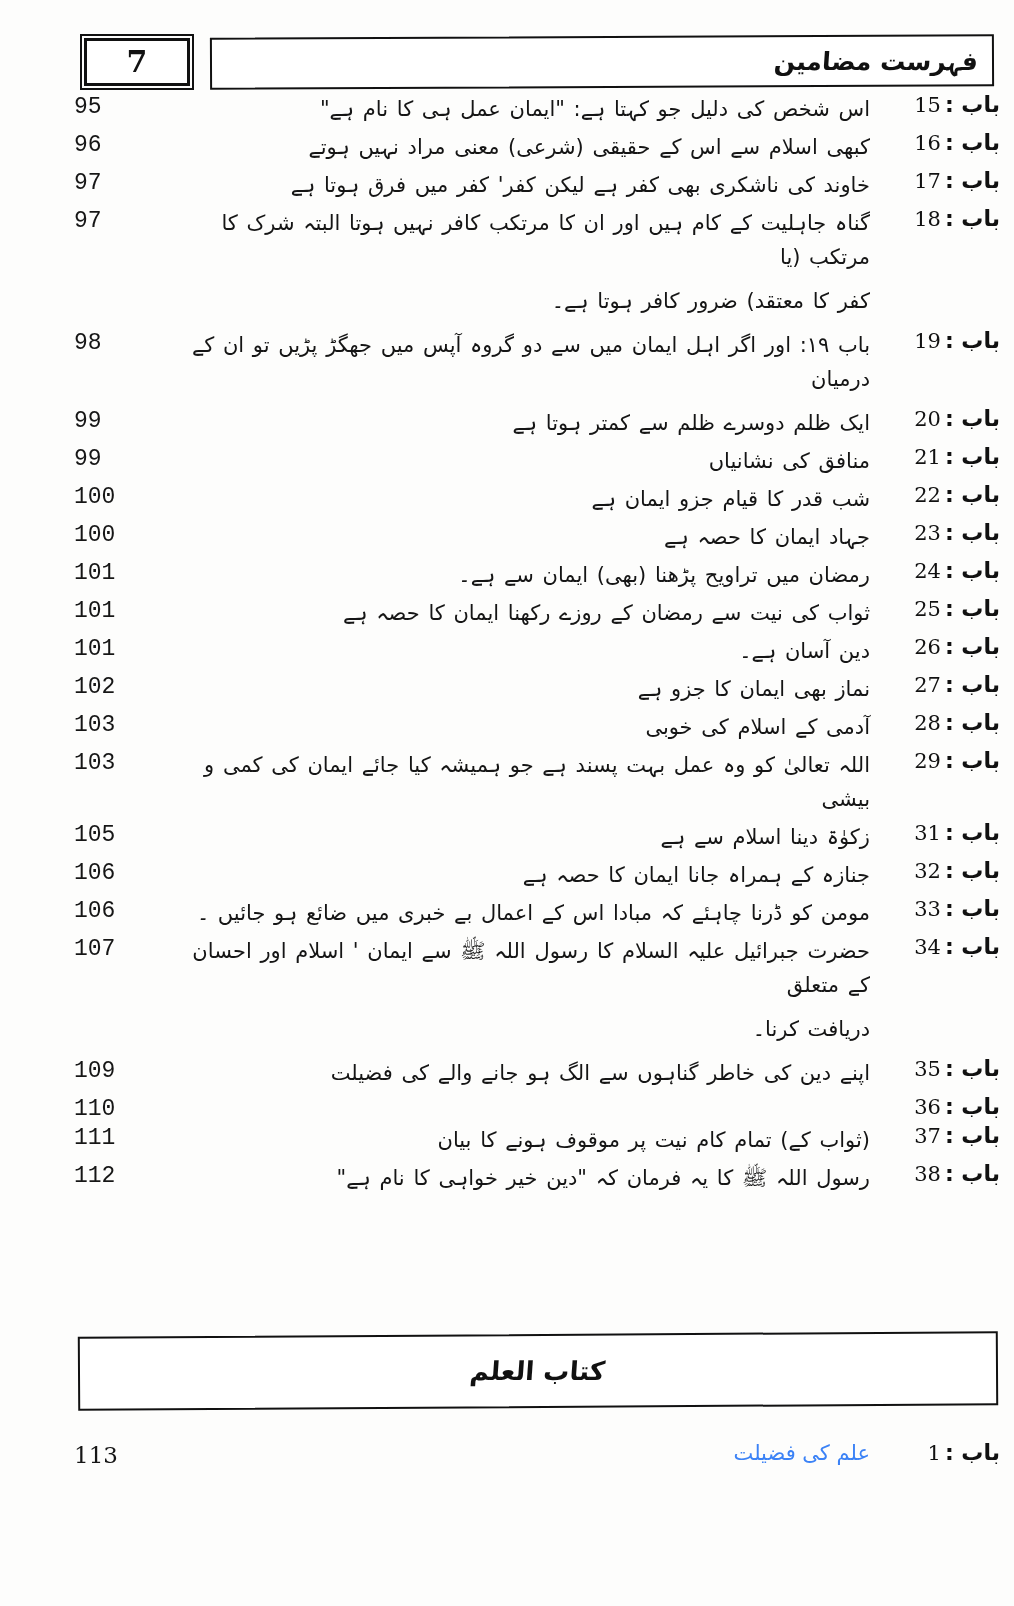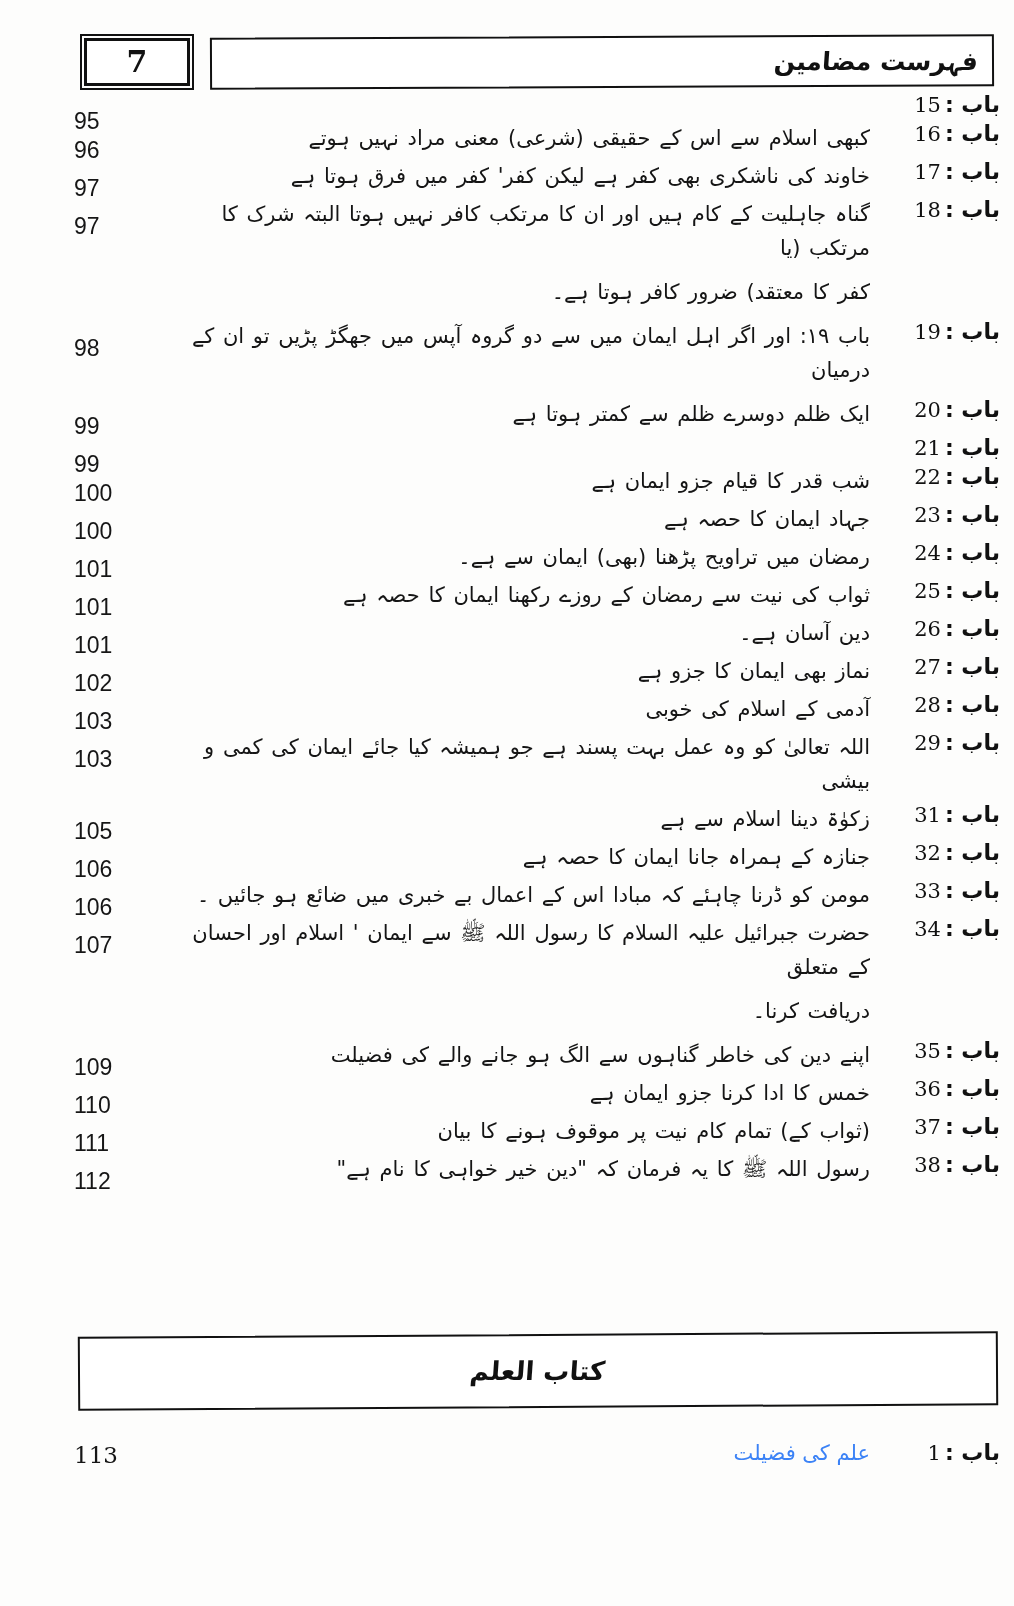--- a/index.html
+++ b/index.html
@@ -86,24 +86,24 @@
   .row {
     position: relative;
     display: flex;
     align-items: flex-start;
     direction: rtl;
     margin-bottom: 4px;
   }
   .row .pageno {
     position: absolute;
     left: 4px;
-    top: 16px;
+    top: 2px;
     width: 70px;
     text-align: left;
-    font-family: Liberation Sans, sans-serif;
+    font-family: Liberation Mono, monospace;
     font-size: 23px;
     color: #161616;
     direction: ltr;
   }
   .row .chap {
     flex: 0 0 auto;
     width: 124px;
     text-align: right;
     padding-left: 6px;
     font-family: "DejaVu Sans", sans-serif;
@@ -216,20 +216,21 @@
     </div>
     <div class="title-box">
       <span class="title-text">فہرست مضامین</span>
     </div>
   </div>
 
   <div class="toc">
       <div class="row">
         <span class="pageno">95</span>
         <span class="chap"><span>باب :</span><span class="cnum">15</span></span>
+        <span class="body"><span>اس شخص کی دلیل جو کہتا ہے: "ایمان عمل ہی کا نام ہے"</span></span>
       </div>
       <div class="row">
         <span class="pageno">96</span>
         <span class="chap"><span>باب :</span><span class="cnum">16</span></span>
         <span class="body"><span>کبھی اسلام سے اس کے حقیقی (شرعی) معنی مراد نہیں ہوتے</span></span>
       </div>
       <div class="row">
         <span class="pageno">97</span>
         <span class="chap"><span>باب :</span><span class="cnum">17</span></span>
         <span class="body"><span>خاوند کی ناشکری بھی کفر ہے لیکن کفر' کفر میں فرق ہوتا ہے</span></span>
@@ -245,20 +246,21 @@
         <span class="body"><span>باب ۱۹: اور اگر اہل ایمان میں سے دو گروہ آپس میں جھگڑ پڑیں تو ان کے درمیان</span></span>
       </div>
       <div class="row">
         <span class="pageno">99</span>
         <span class="chap"><span>باب :</span><span class="cnum">20</span></span>
         <span class="body"><span>ایک ظلم دوسرے ظلم سے کمتر ہوتا ہے</span></span>
       </div>
       <div class="row">
         <span class="pageno">99</span>
         <span class="chap"><span>باب :</span><span class="cnum">21</span></span>
+        <span class="body"><span>منافق کی نشانیاں</span></span>
       </div>
       <div class="row">
         <span class="pageno">100</span>
         <span class="chap"><span>باب :</span><span class="cnum">22</span></span>
         <span class="body"><span>شب قدر کا قیام جزو ایمان ہے</span></span>
       </div>
       <div class="row">
         <span class="pageno">100</span>
         <span class="chap"><span>باب :</span><span class="cnum">23</span></span>
         <span class="body"><span>جہاد ایمان کا حصہ ہے</span></span>
@@ -314,21 +316,20 @@
         <span class="body"><span>حضرت جبرائیل علیہ السلام کا رسول اللہ ﷺ سے ایمان ' اسلام اور احسان کے متعلق</span><span class="line2">دریافت کرنا۔</span></span>
       </div>
       <div class="row">
         <span class="pageno">109</span>
         <span class="chap"><span>باب :</span><span class="cnum">35</span></span>
         <span class="body"><span>اپنے دین کی خاطر گناہوں سے الگ ہو جانے والے کی فضیلت</span></span>
       </div>
       <div class="row">
         <span class="pageno">110</span>
         <span class="chap"><span>باب :</span><span class="cnum">36</span></span>
-        <span class="body"><span>خمس کا ادا کرنا جزو ایمان ہے</span></span>
       </div>
       <div class="row">
         <span class="pageno">111</span>
         <span class="chap"><span>باب :</span><span class="cnum">37</span></span>
         <span class="body"><span>(ثواب کے) تمام کام نیت پر موقوف ہونے کا بیان</span></span>
       </div>
       <div class="row">
         <span class="pageno">112</span>
         <span class="chap"><span>باب :</span><span class="cnum">38</span></span>
         <span class="body"><span>رسول اللہ ﷺ کا یہ فرمان کہ "دین خیر خواہی کا نام ہے"</span></span>

